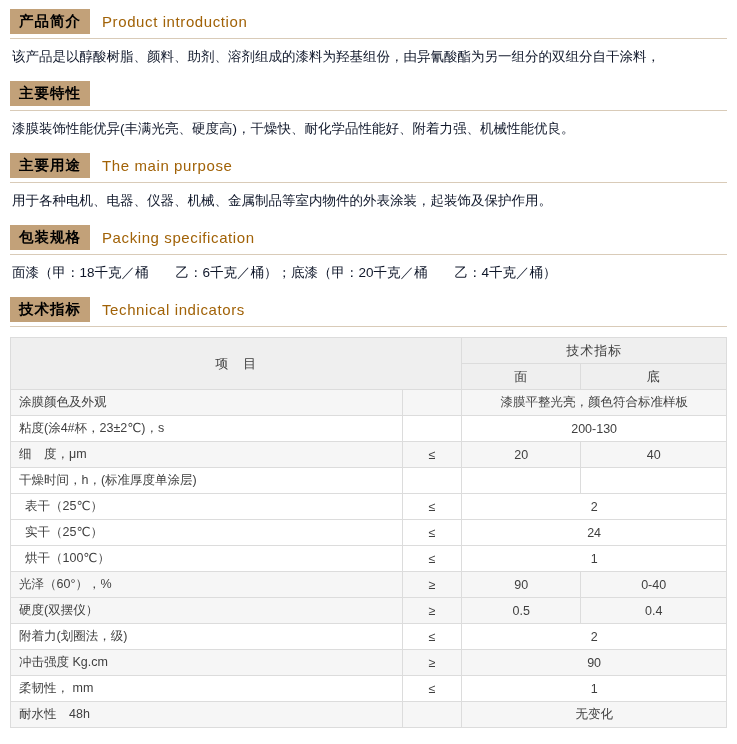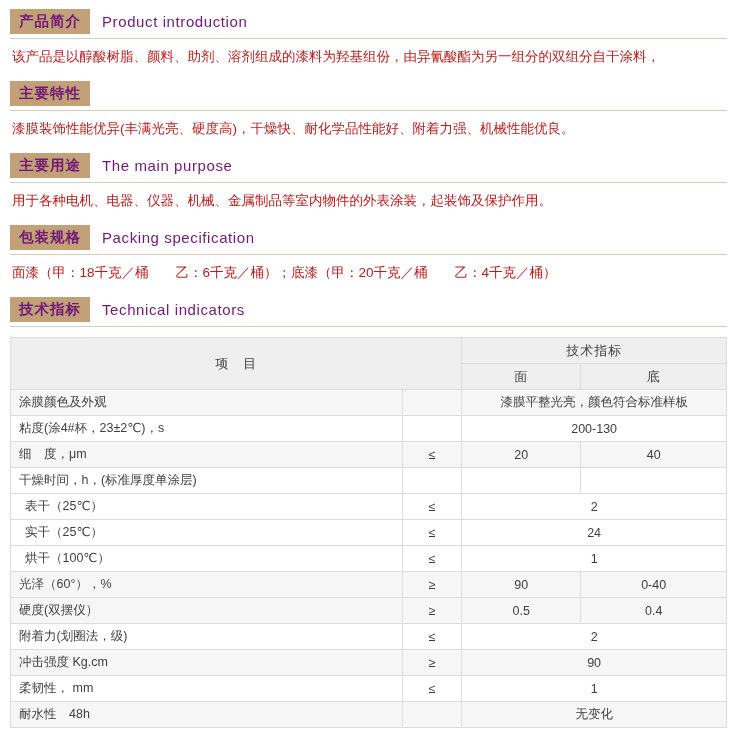--- a/index.html
+++ b/index.html
@@ -24,43 +24,43 @@
   }
   
   .sec-head {
     display: flex;
     align-items: center;
     height: 26px;
     margin-top: 8px;
   }
   .sec-head .cn {
     background: #c2a179;
-    color: #701a75;
+    color: #000000;
     font-size: 14.5px;
     font-weight: bold;
     letter-spacing: 1px;
     padding: 4px 9px 5px 9px;
     line-height: 16px;
     white-space: nowrap;
   }
   .sec-head .en {
-    color: #701a75;
+    color: #a16207;
     font-size: 15px;
     margin-left: 12px;
     letter-spacing: 0.6px;
     white-space: nowrap;
   }
   .sec-rule {
     border-bottom: 1px solid #d9cbb8;
     margin: 4px 0 0 0;
     height: 0;
   }
   .sec-body {
     font-size: 13.5px;
-    color: #b91c1c;
+    color: #0f172a;
     line-height: 22px;
     padding: 7px 2px 4px 2px;
   }
   .sec-body p {
     margin: 0;
   }
   
   .spec-table {
     border-collapse: collapse;
     width: 717px;

